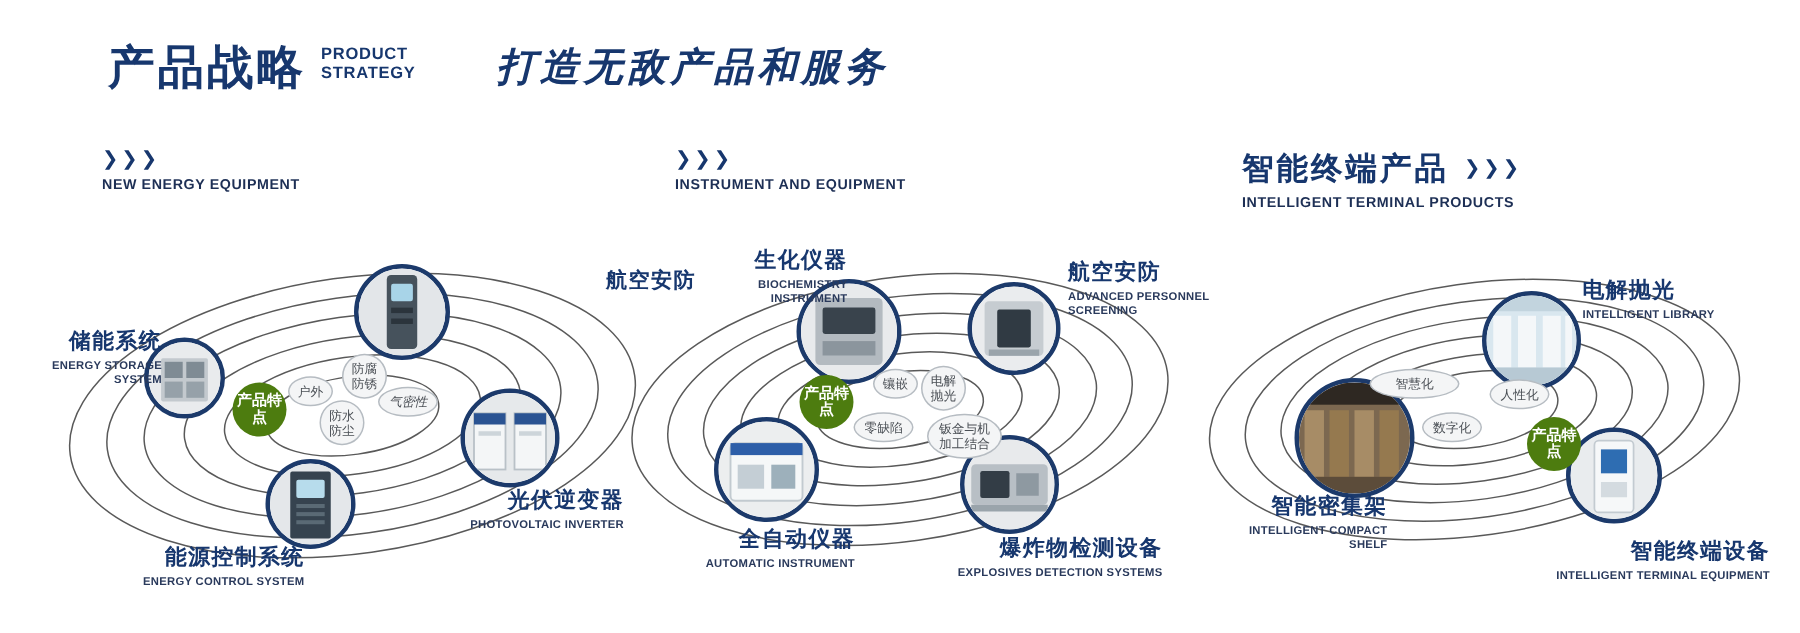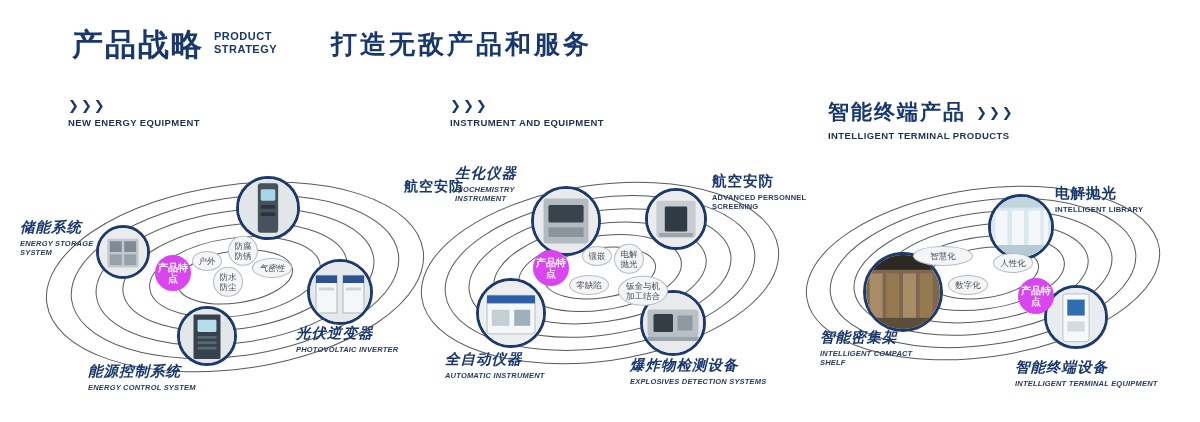--- a/index.html
+++ b/index.html
@@ -7,48 +7,48 @@
   .canvas {
     position:relative; width:1200px; height:422px; background:#fff;
     font-family:"Liberation Sans","DejaVu Sans",sans-serif;
     color:#17376e; overflow:hidden;
   }
   
   .top { position:absolute; left:72px; top:24px; display:flex; align-items:flex-start; }
   .t-cn { font-size:31px; font-weight:900; letter-spacing:2px; }
   .t-sub { display:flex; flex-direction:column; margin-left:10px; margin-top:6px;
            font-size:11px; font-weight:700; letter-spacing:.5px; line-height:1.15; }
-  .t-slogan { font-size:26px; font-weight:900; margin-left:54px; margin-top:3px; letter-spacing:3px; }
+  .t-slogan { font-size:26px; font-weight:900; margin-left:54px; margin-top:3px; letter-spacing:3px;font-style:italic; }
   
   .section-head { position:absolute; }
   .sh-row { display:flex; align-items:center; gap:10px; }
   .sh-cn { font-size:21px; font-weight:900; letter-spacing:2px; }
   .sh-chevrons { font-size:13px; font-weight:900; letter-spacing:2px; color:#17376e; }
   .sh-en { font-size:9.5px; font-weight:700; letter-spacing:.4px; margin-top:4px; color:#1d2f55; }
   
   .orbits { position:absolute; pointer-events:none; overflow:visible; }
   
   .pc { position:absolute; transform:translate(-50%,-50%); border:3px solid #1c3a6b;
         border-radius:50%; overflow:hidden; background:#fff; }
   .pc svg { display:block; width:100%; height:100%; }
   
   .badge { position:absolute; transform:translate(-50%,-50%); width:36px; height:36px;
-           border-radius:50%; background:#d946ef; color:#fff; font-size:10px; font-weight:800;
+           border-radius:50%; background:#4d7c0f; color:#fff; font-size:10px; font-weight:800;
            display:flex; align-items:center; justify-content:center; text-align:center;
            line-height:1.15; padding:3px; }
   
   .bubble { position:absolute; transform:translate(-50%,-50%); border:1px solid #b6bcc2;
             background:#f4f5f6; color:#4a4f55; border-radius:50%; font-size:8.5px;
             display:flex; align-items:center; justify-content:center; text-align:center;
             line-height:1.2; padding:4px; }
   
   .plabel { position:absolute; }
   .plabel .cn { font-size:14.5px; font-weight:900; letter-spacing:1px; color:#17376e; }
   .plabel .en { font-size:7.5px; font-weight:700; letter-spacing:.2px; color:#2a3a5c; margin-top:2px; }
-  .center { text-align:left;font-style:italic; }
+  .center { text-align:right; }
   .leftal { text-align:left; }
   .solo-cn { position:absolute; font-size:14px; font-weight:900; letter-spacing:1px; color:#17376e; }
 </style>
 </head>
 <body>
 
 <div class="canvas">
 
   <header class="top">
     <span class="t-cn">产品战略</span>

